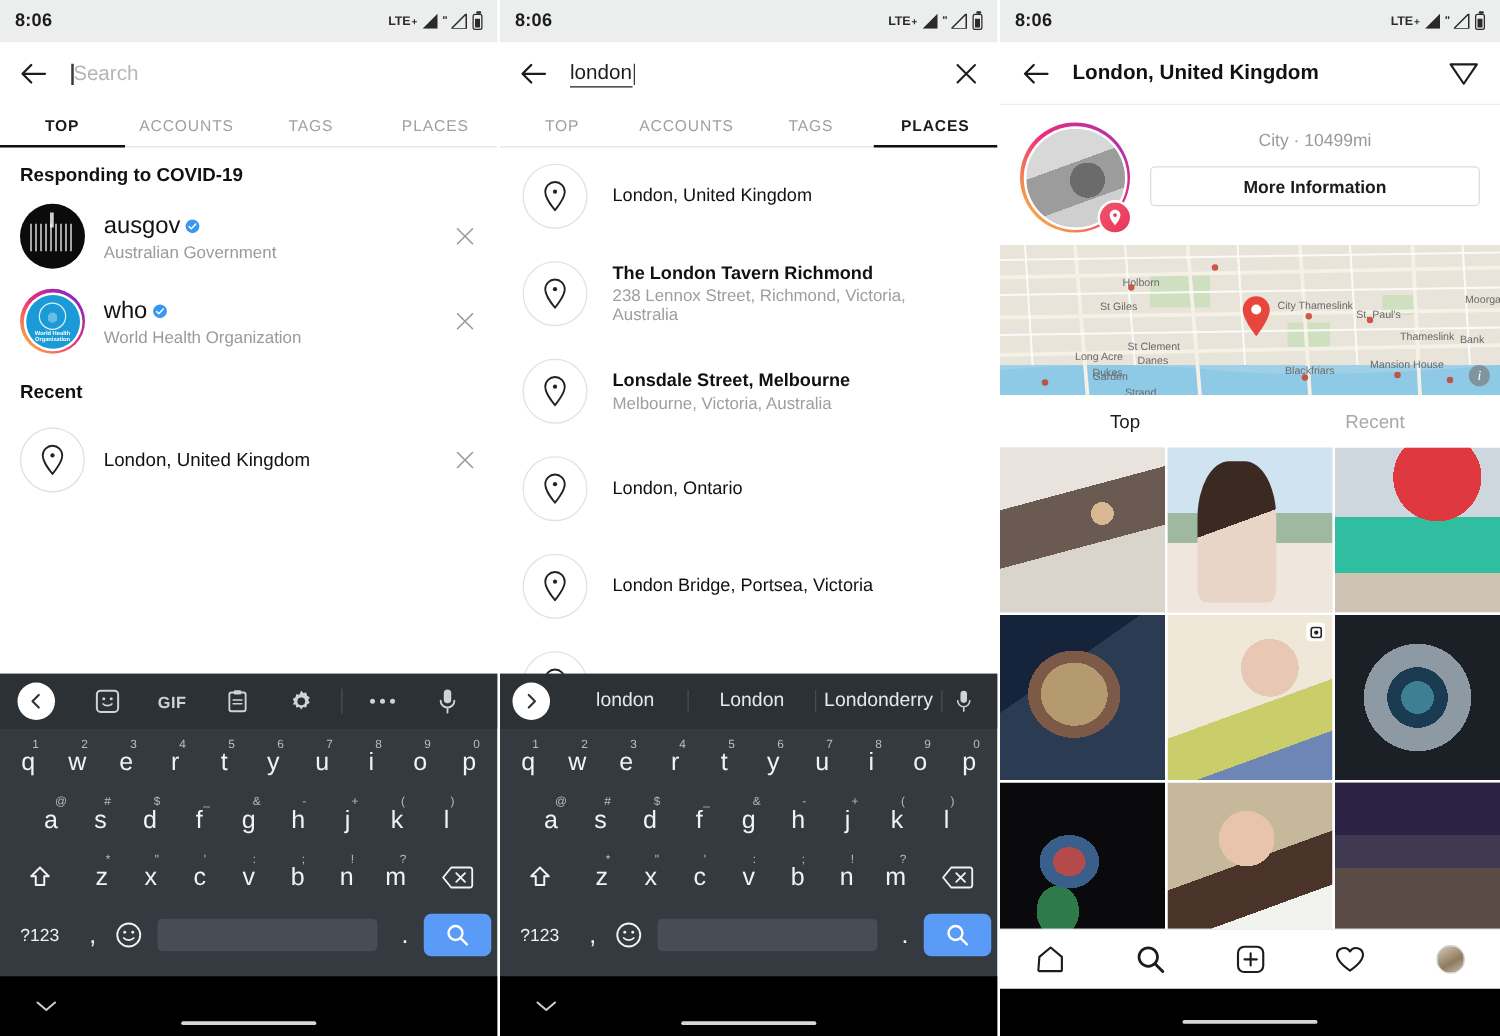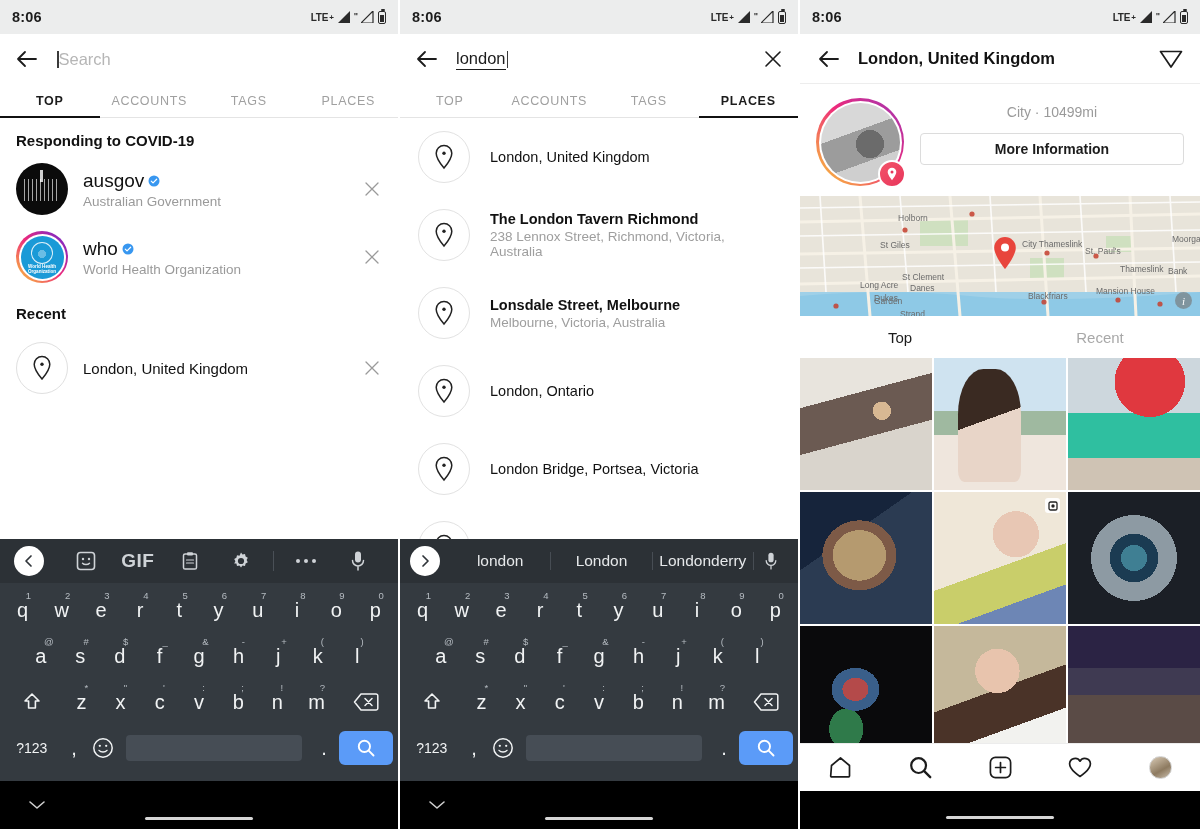--- a/index.html
+++ b/index.html
@@ -96,21 +96,21 @@
   .place-name { font-size: 14.5px; color: #111; }
   .place-name.bold { font-weight: bold; }
   .place-sub { font-size: 13.5px; color: #9e9e9e; margin-top: 2px; }
 
   
   .keyboard { position: absolute; left: 0; right: 0; bottom: 0; background: #343a40; }
   .kb-toolbar { height: 44px; background: #2c3136; display: flex; align-items: center; padding: 0 14px; gap: 0; }
   .kb-tool { flex: 1; display: flex; align-items: center; justify-content: center; color: #cfd3d7; }
   .kb-tool.first { flex: none; width: 46px; justify-content: flex-start; }
   .kb-circle { width: 30px; height: 30px; border-radius: 50%; background: #fff; display: flex; align-items: center; justify-content: center; }
-  .kb-gif { font-size: 19px; font-weight: bold; letter-spacing: .5px; color: #cfd3d7; font-family: "Liberation Sans", sans-serif; }
+  .kb-gif { font-size: 13px; font-weight: bold; letter-spacing: .5px; color: #cfd3d7; font-family: "Liberation Sans", sans-serif; }
   .kb-divider { width: 1px; height: 20px; background: #4a5057; margin: 0 6px; }
   .kb-sugg { height: 44px; background: #2c3136; display: flex; align-items: center; padding: 0 10px; }
   .sugg { flex: 1; text-align: center; color: #e6e8ea; font-size: 15.5px; border-right: 1px solid #474d54; }
   .sugg:last-of-type { border-right: none; }
   .kb-rows { padding: 6px 3px 8px; }
   .kb-row { display: flex; justify-content: center; align-items: stretch; height: 42px; margin-bottom: 4px; }
   .key { flex: 1; position: relative; display: flex; align-items: center; justify-content: center;
          color: #f1f3f4; font-size: 20px; }
   .key .alt { position: absolute; top: 1px; left: 58%; font-size: 9.5px; color: #b6bcc2; }
   .key.wide { flex: 1.5; }
@@ -892,21 +892,21 @@
             <circle cx="172" cy="18" r="2.6"></circle>
             <circle cx="247" cy="57" r="2.6"></circle>
           <circle cx="296" cy="60" r="2.6"></circle>
             <circle cx="36" cy="110" r="2.6"></circle>
             <circle cx="244" cy="106" r="2.6"></circle>
           <circle cx="318" cy="104" r="2.6"></circle>
             <circle cx="360" cy="108" r="2.6"></circle>
         </g>
       </svg>
       <div id="map-labels">
-          <div class="map-label" style="left: 98px; top: 17px;">Holborn</div>
+          <div class="map-label" style="left: 98px; top: 25px;">Holborn</div>
           <div class="map-label" style="left: 80px; top: 44px;">St Giles</div>
           <div class="map-label" style="left: 222px; top: 43px;">City Thameslink</div>
           <div class="map-label" style="left: 285px; top: 50px;">St. Paul's</div>
           <div class="map-label" style="left: 102px; top: 76px;">St Clement</div>
           <div class="map-label" style="left: 110px; top: 87px;">Danes</div>
           <div class="map-label" style="left: 74px; top: 97px;">Dukes</div>
           <div class="map-label" style="left: 74px; top: 100px;">Garden</div>
           <div class="map-label" style="left: 228px; top: 95px;">Blackfriars</div>
           <div class="map-label" style="left: 296px; top: 90px;">Mansion House</div>
           <div class="map-label" style="left: 368px; top: 70px;">Bank</div>

